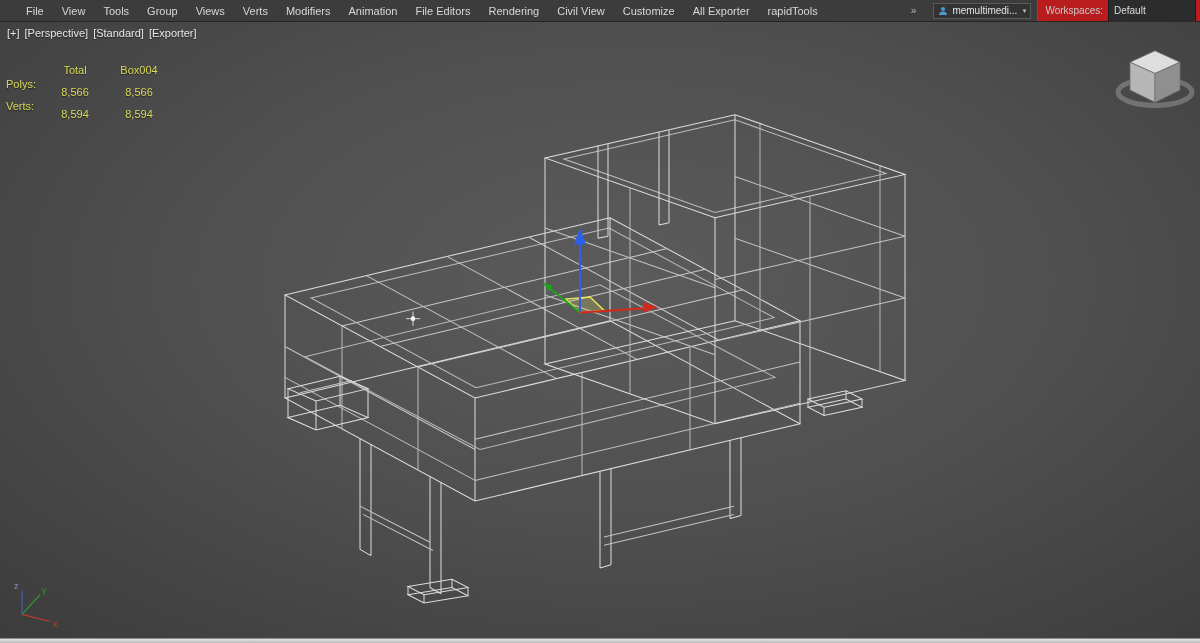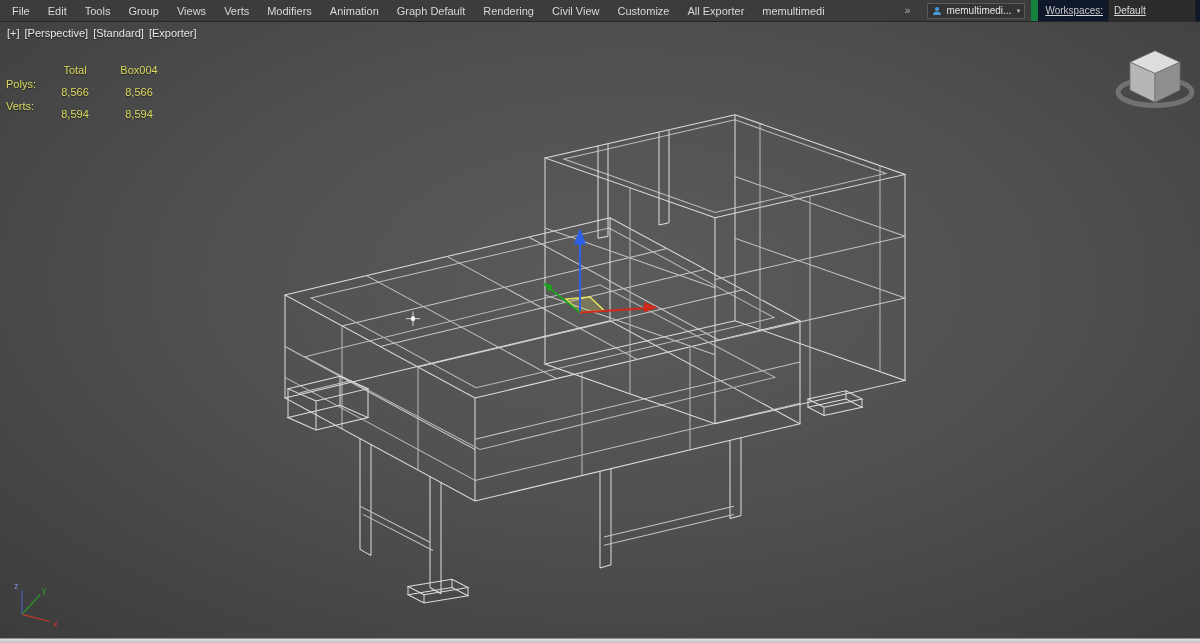--- a/index.html
+++ b/index.html
@@ -13,31 +13,31 @@
   .app-icon { width: 12px; height: 12px; border-radius: 3px; flex: none;
               background: radial-gradient(circle at 35% 30%, #8fd0ec, #2277b4 55%, #174f79); }
   .win-controls { margin-left: auto; display: flex; height: 100%; }
   .win-btn { width: 40px; height: 100%; display: flex; align-items: center; justify-content: center;
              font-size: 11px; color: #6a6a6a; cursor: default; }
   .win-btn.close { color: #e8442c; font-size: 13px; }
 
   
   .menubar { height: 22px; background: #3c3c3c; border-bottom: 1px solid #262626;
              display: flex; align-items: stretch; font-size: 11px; color: #d8d8d8; flex: none; }
-  .menu-items { display: flex; align-items: center; padding-left: 3px; }
+  .menu-items { display: flex; align-items: center; padding-left: 17px; }
   .menu-item { padding: 0 9px; display: flex; align-items: center; height: 100%; cursor: default; }
   .menubar-right { margin-left: auto; display: flex; align-items: center; height: 100%; }
   .overflow-chevron { color: #b5b5b5; font-size: 10px; padding: 0 5px; }
   .account-box { display: flex; align-items: center; gap: 4px; background: #333333;
                  border: 1px solid #5a5a5a; height: 16px; width: 98px; padding: 0 4px;
                  font-size: 10px; color: #e4e4e4; margin-right: 6px; margin-left: 12px; }
   .account-name { white-space: nowrap; overflow: hidden; }
   .acct-arrow { margin-left: auto; font-size: 7px; color: #bdbdbd; }
-  .workspace-panel { background: #0f172a; border-left: 7px solid #15803d; height: 100%;
-                     display: flex; align-items: center; gap: 5px; padding: 0 4px 0 7px; text-decoration: underline; }
+  .workspace-panel { background: #b91c1c; border-left: 1px solid #15803d; height: 100%;
+                     display: flex; align-items: center; gap: 5px; padding: 0 4px 0 7px; }
   .ws-label { font-size: 10px; color: #c8c8c8; }
   .ws-select { background: #2c2c2c; border: 1px solid #1d1d1d; color: #dcdcdc; font-size: 10px;
                height: 15px; width: 88px; padding: 16px 5px; display: flex; align-items: center; }
 
   
   .viewport { position: relative; flex: 1; overflow: hidden;
               background: radial-gradient(ellipse 950px 520px at 52% 42%, #5b5b5b 0%, #505050 45%, #3a3a3a 100%); }
   .vp-label { position: absolute; top: 5px; left: 7px; z-index: 3; display: flex; gap: 5px;
               font-size: 11px; color: #e8e8e8; text-shadow: 0 1px 1px rgba(0,0,0,.5); }
   .vp-label span { cursor: pointer; }
@@ -54,33 +54,33 @@
 </style>
 </head>
 <body>
 
 <div class="window">
 
 
   <div class="menubar">
     <div class="menu-items">
       <div class="menu-item">File</div>
-      <div class="menu-item">Edit</div>
+      <div class="menu-item">View</div>
       <div class="menu-item">Tools</div>
       <div class="menu-item">Group</div>
       <div class="menu-item">Views</div>
       <div class="menu-item">Verts</div>
       <div class="menu-item">Modifiers</div>
       <div class="menu-item">Animation</div>
-      <div class="menu-item">Graph Default</div>
+      <div class="menu-item">File Editors</div>
       <div class="menu-item">Rendering</div>
       <div class="menu-item">Civil View</div>
       <div class="menu-item">Customize</div>
       <div class="menu-item">All Exporter</div>
-      <div class="menu-item">memultimedi</div>
+      <div class="menu-item">rapidTools</div>
     </div>
     <div class="menubar-right">
       <div class="overflow-chevron">»</div>
       <div class="account-box">
         <svg width="10" height="10" viewBox="0 0 10 10">
           <circle cx="5" cy="3" r="2.1" fill="#4a9ad4"></circle>
           <path d="M1,9 a4,3.6 0 0 1 8,0 Z" fill="#4a9ad4"></path>
         </svg>
         <span class="account-name">memultimedi...</span>
         <span class="acct-arrow">▾</span>

